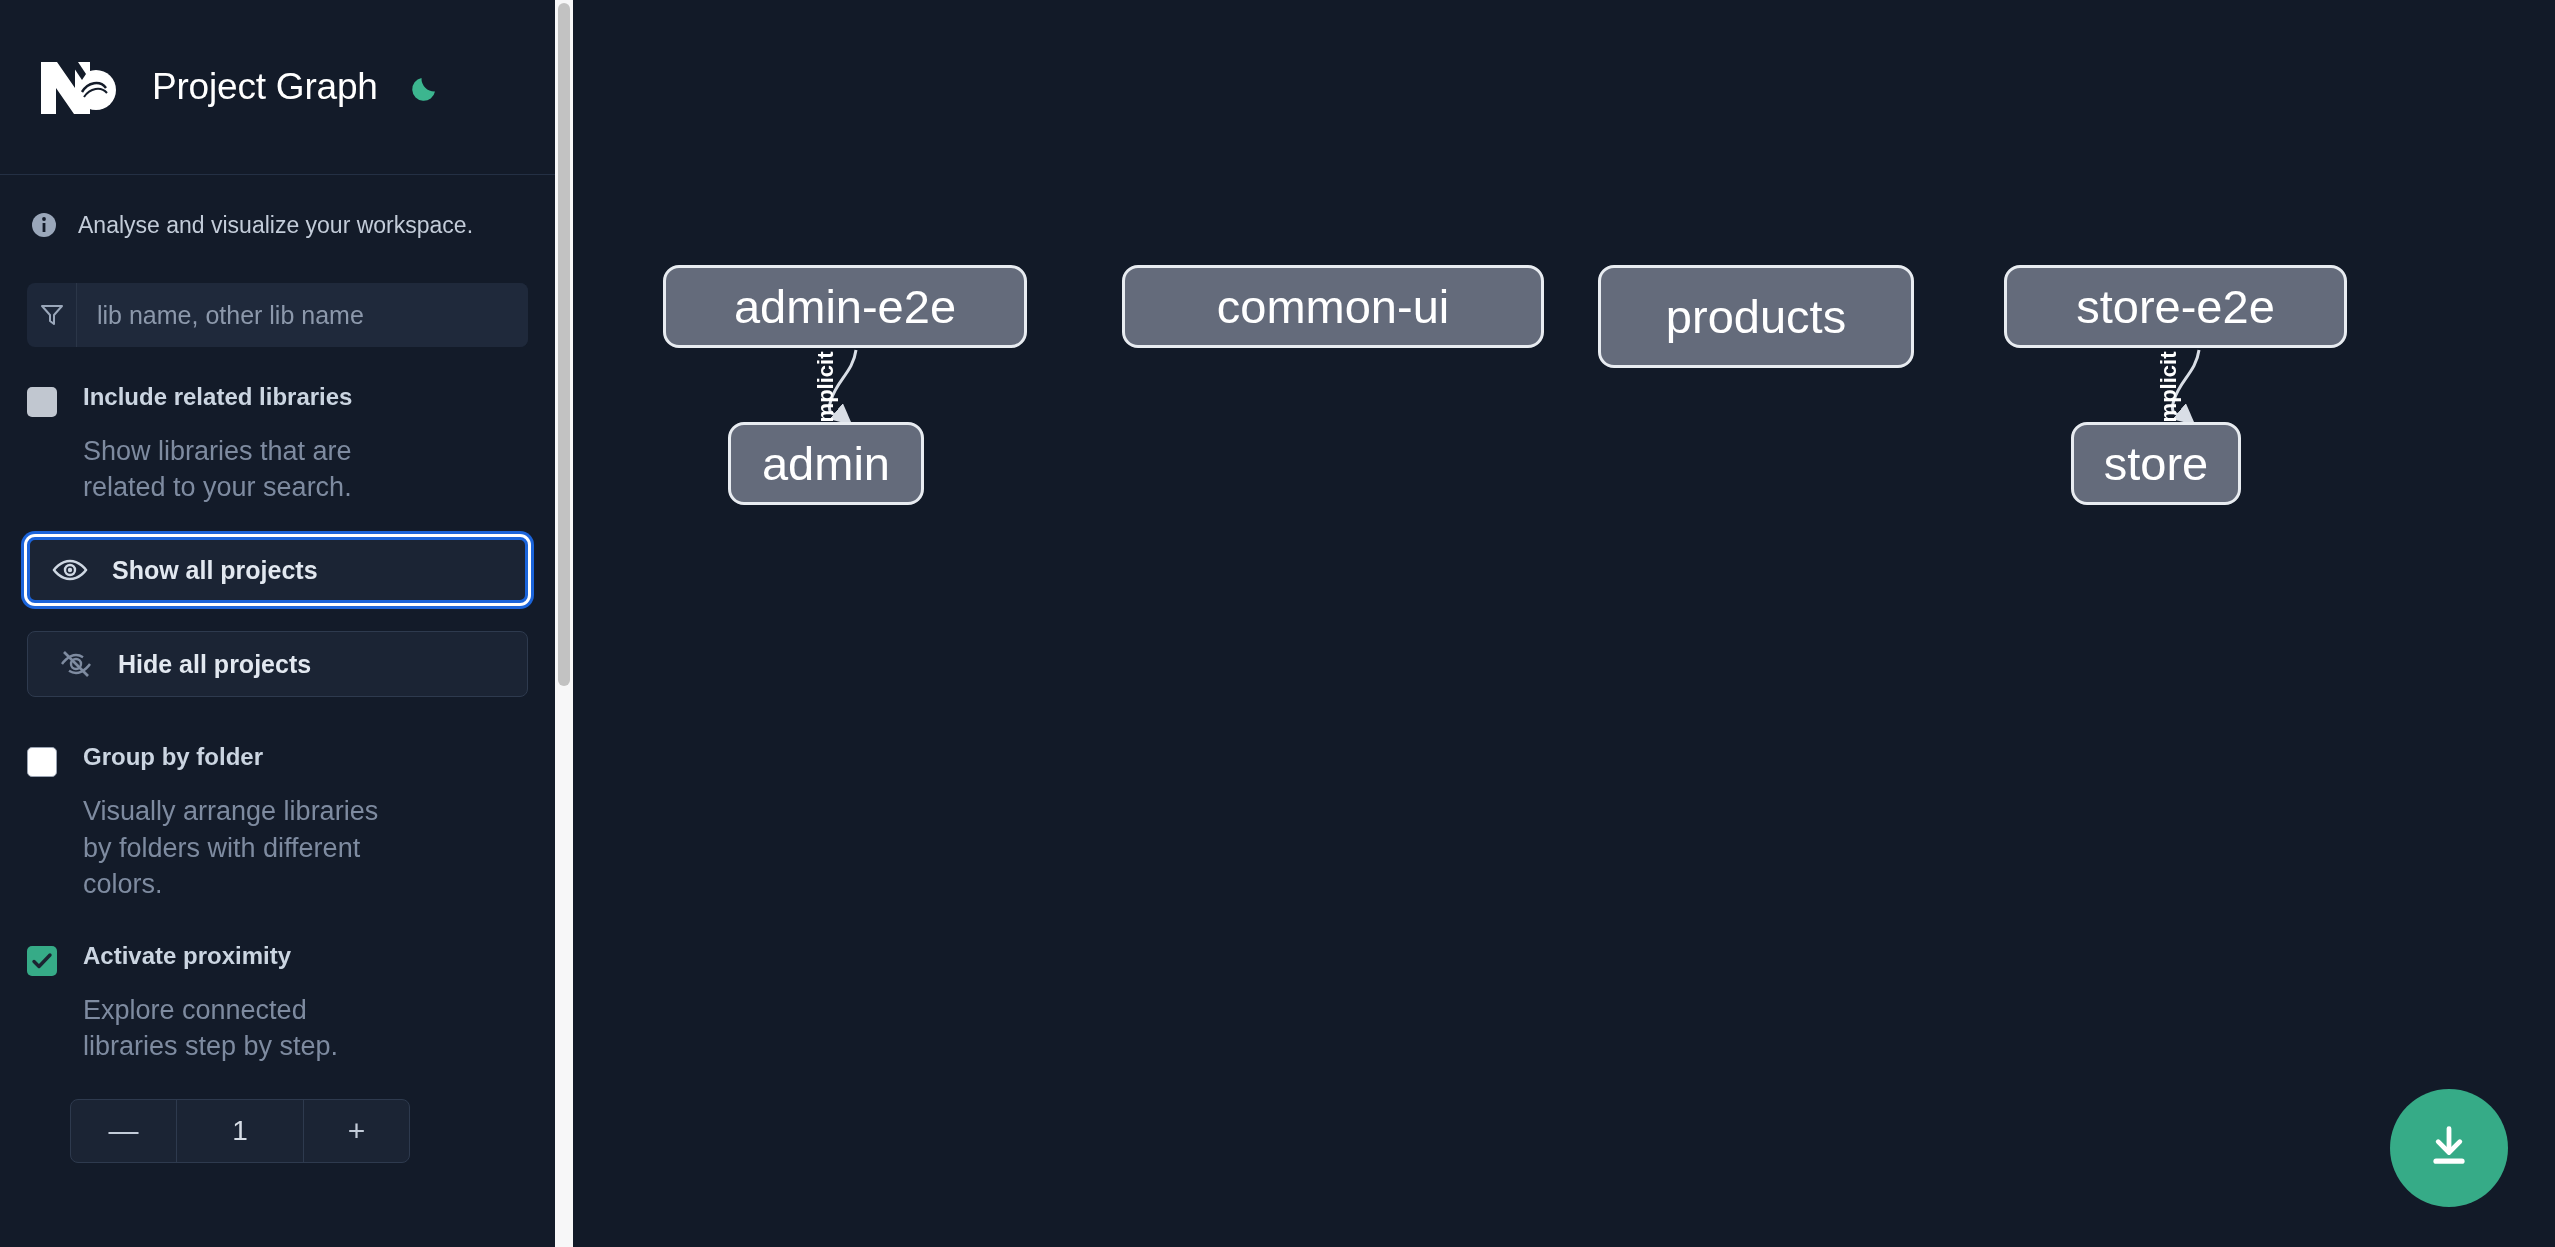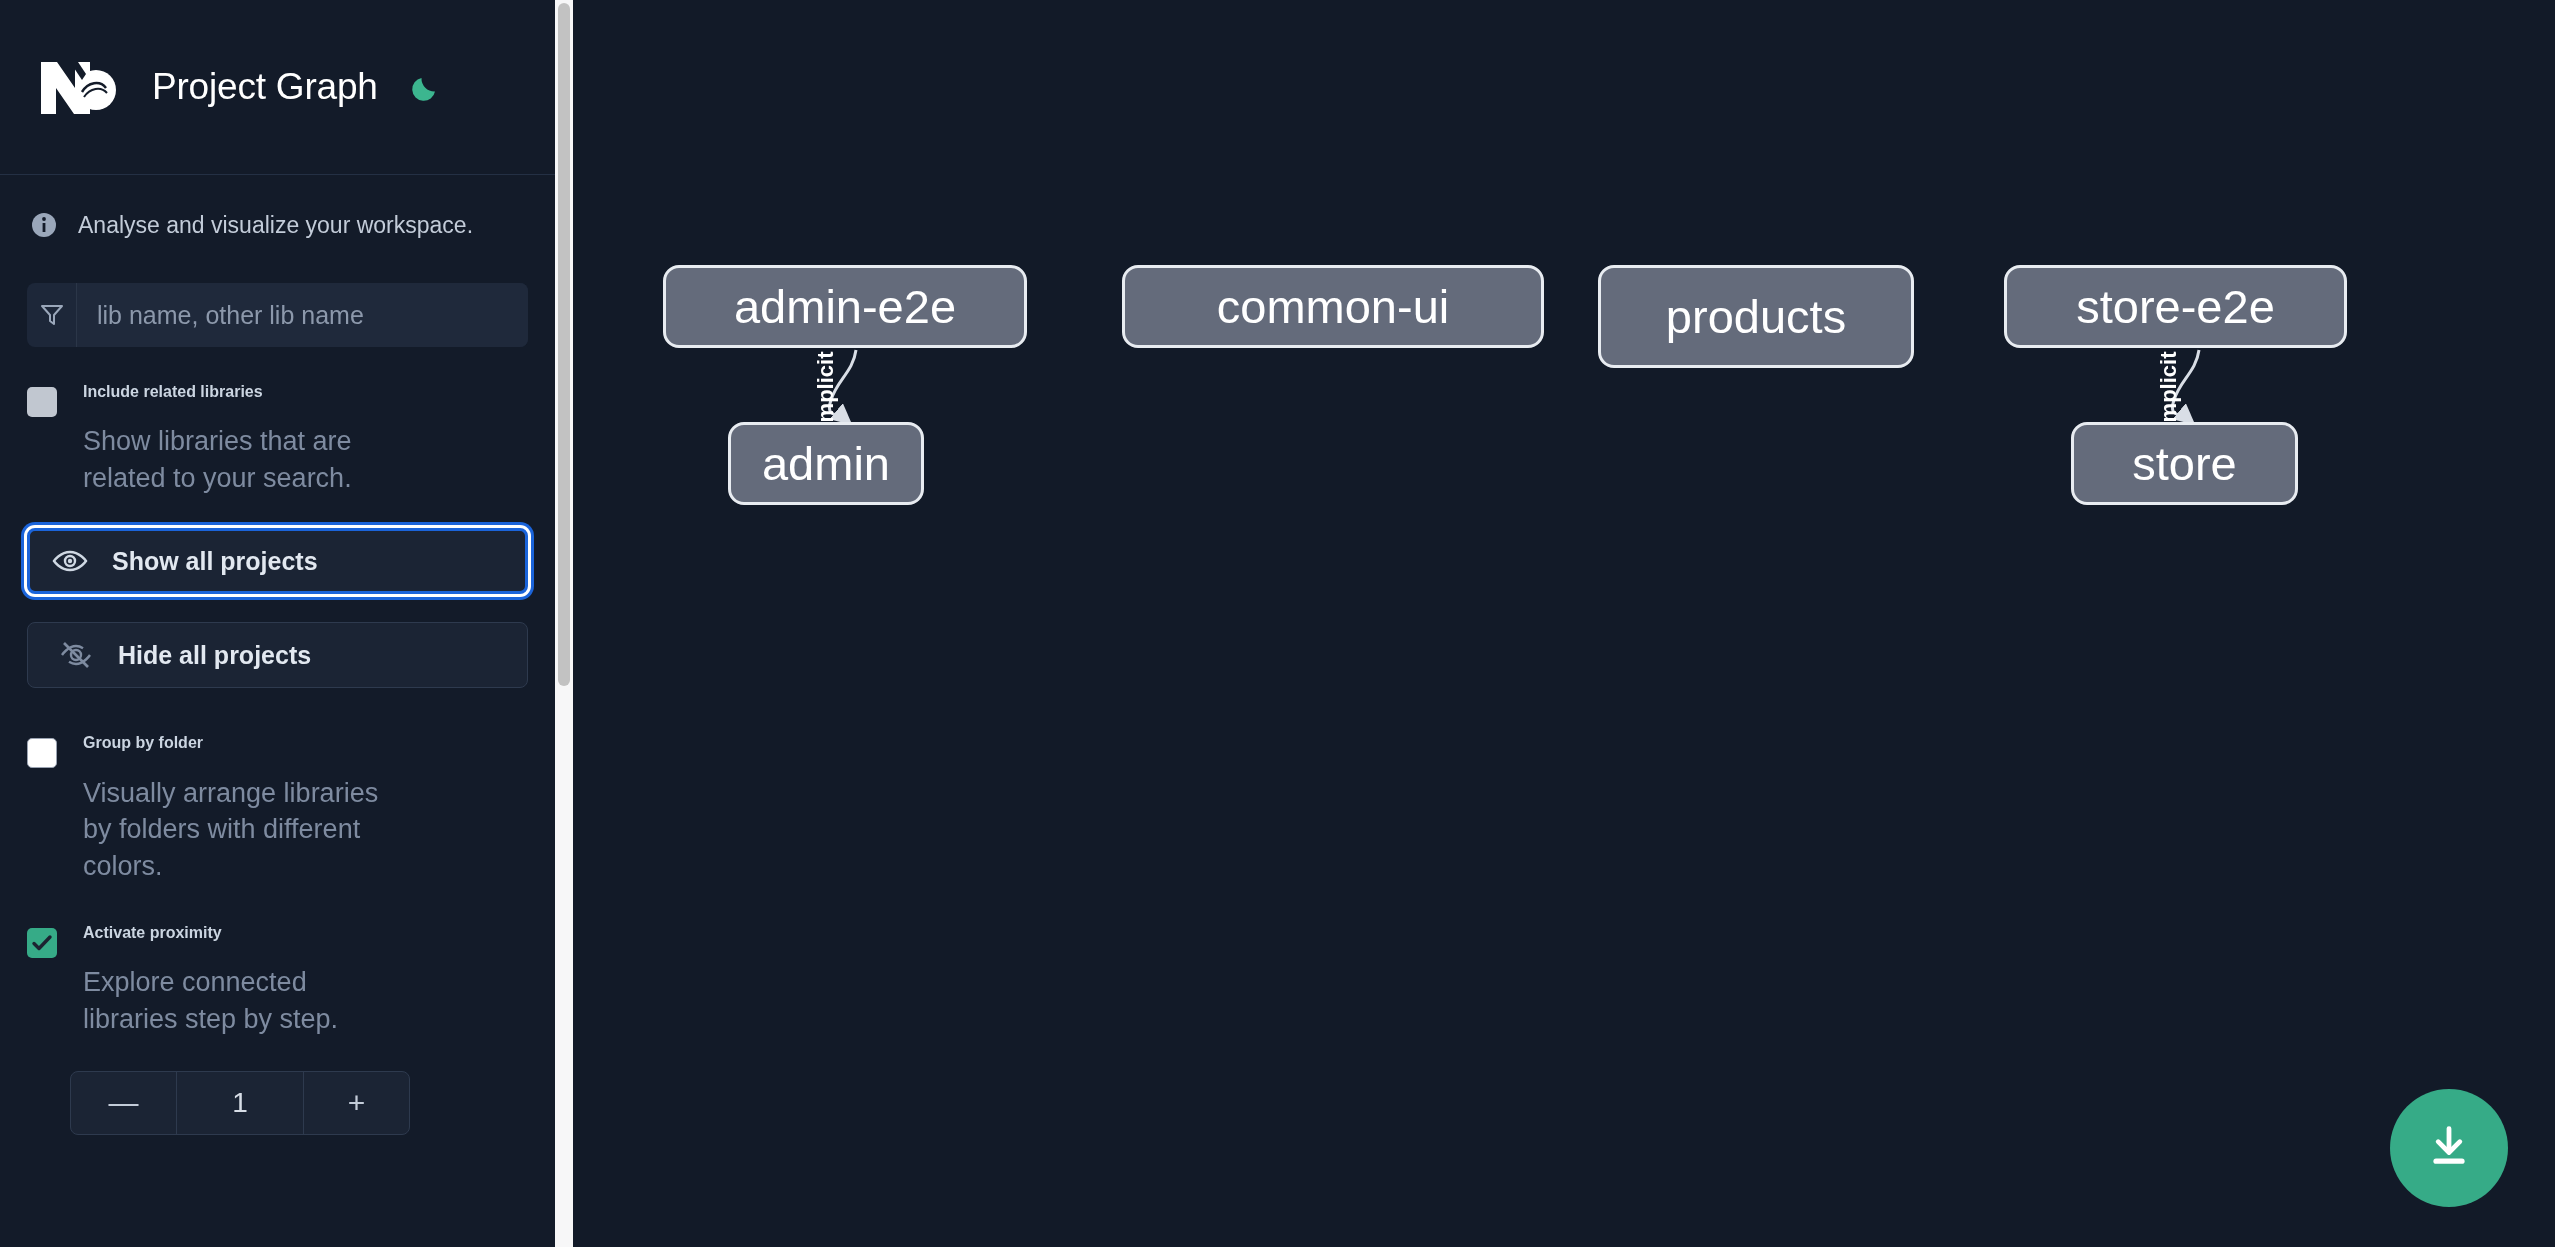--- a/index.html
+++ b/index.html
@@ -41,21 +41,21 @@
     color:#e2e8f0; font-size:25px; font-family:"Liberation Sans", sans-serif;
     padding-left:20px; }
   .filter-input::placeholder { color:#8c98ab; }
 
   .opt { display:flex; padding:0 27px; margin-top:36px; }
   .opt-box { width:30px; height:30px; border-radius:5px; flex:0 0 auto; margin-top:4px; }
   .cb-gray  { background:#c1c7d0; }
   .cb-white { background:#ffffff; border:1px solid #9aa3b2; }
   .cb-green { background:#36ab87; display:flex; align-items:center; justify-content:center; }
   .opt-texts { margin-left:26px; }
-  .opt-title { color:#cbd5e1; font-size:16px; font-weight:bold; line-height:1.15; }
+  .opt-title { color:#cbd5e1; font-size:24px; font-weight:bold; line-height:1.15; }
   .opt-desc  { color:#7e8ba0; font-size:27px; line-height:1.35; margin-top:22px;
     max-width:300px; }
 
   .btn-row { margin:32px 27px 0 27px; }
   .gbtn {
     position:relative; height:66px; border-radius:8px; background:#1b2434;
     display:flex; align-items:center; padding-left:30px; cursor:pointer;
     color:#e2e8f0; font-size:25px; font-weight:bold;
     border:1px solid #2e3a4e;
   }
@@ -223,21 +223,21 @@
 
       <path d="M 1626 350 C 1623 372 1607 380 1601 400 C 1595 418 1607 412 1619 422" fill="none" stroke="#d9dee6" stroke-width="3" marker-end="url(#arrow)"></path>
       <text x="1603" y="390" fill="#ffffff" font-size="22" font-family="Liberation Sans, sans-serif" font-weight="bold" text-anchor="middle" transform="rotate(-90 1603 390)">implicit</text>
     </svg>
 
     <div class="node" style="left:90px;top:265px;width:364px;height:83px">admin-e2e</div>
     <div class="node" style="left:549px;top:265px;width:422px;height:83px">common-ui</div>
     <div class="node" style="left:1025px;top:265px;width:316px;height:103px">products</div>
     <div class="node" style="left:1431px;top:265px;width:343px;height:83px">store-e2e</div>
     <div class="node" style="left:155px;top:422px;width:196px;height:83px">admin</div>
-    <div class="node" style="left:1498px;top:422px;width:227px;height:83px">store</div>
+    <div class="node" style="left:1498px;top:422px;width:170px;height:83px">store</div>
 
     <div class="fab">
       <span>
         <svg viewBox="0 0 48 48" width="52" height="52">
           <path d="M24 8v20" stroke="#ffffff" stroke-width="4.4" stroke-linecap="round" fill="none"></path>
           <path d="M14 20l10 10 10-10" stroke="#ffffff" stroke-width="4.4" stroke-linecap="round" stroke-linejoin="round" fill="none"></path>
           <path d="M12 38h24" stroke="#ffffff" stroke-width="4.8" stroke-linecap="round" fill="none"></path>
         </svg>
       </span>
     </div>

